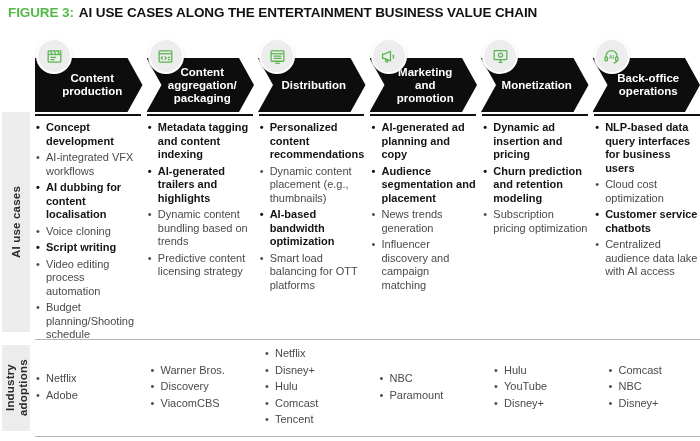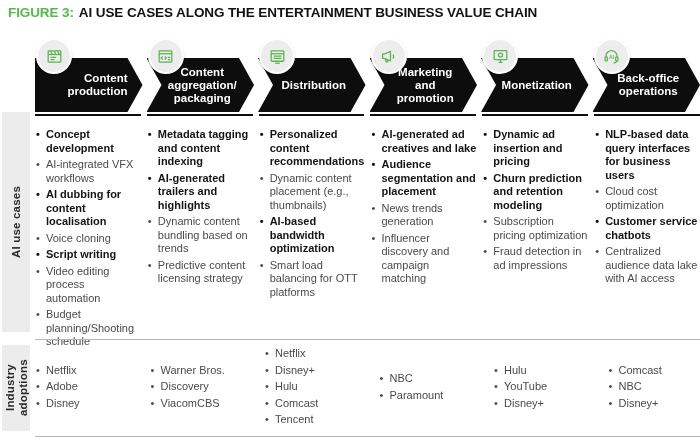--- a/index.html
+++ b/index.html
@@ -24,32 +24,31 @@
   .arrow{
     position:absolute;left:0;right:0;top:20px;bottom:0;background:#0d0d0d;
     clip-path:polygon(0 0, calc(100% - 15px) 0, 100% 50%, calc(100% - 15px) 100%, 0 100%, 15px 50%);
     display:flex;align-items:center;justify-content:center;text-align:center;
     color:#fff;font-size:11.5px;font-weight:bold;line-height:13px;
     padding:0 15px 0 19px;
   }
   .stage:first-child .arrow{
     clip-path:polygon(0 0, calc(100% - 15px) 0, 100% 50%, calc(100% - 15px) 100%, 0 100%);
     padding-left:22px;
-    text-align:right;
   }
   .bubble{
     position:absolute;top:0;left:1px;width:32px;height:32px;border-radius:50%;
     background:#ededed;border:2px solid #fff;z-index:2;
     box-shadow:0 1px 2px rgba(0,0,0,.18);
     display:flex;align-items:center;justify-content:center;
   }
 
   
   #usecases{position:absolute;left:35px;top:114px;width:665px;display:flex;gap:6px;}
-  .uc-col{flex:1 1 0;border-top:2px solid #101010;padding-top:12px;}
+  .uc-col{flex:1 1 0;border-top:2px solid #101010;padding-top:5px;}
   #usecases ul,#adoptions ul{margin:0;padding:0;list-style:none;}
   #usecases li,#adoptions li{
     position:relative;padding-left:11px;font-size:11px;line-height:13.5px;
     margin-bottom:3px;color:#4a4a4a;
   }
   #usecases li::before,#adoptions li::before{
     content:"•";position:absolute;left:1px;top:0;font-size:11px;
   }
   #usecases li.b{font-weight:bold;color:#141414;}
 
@@ -179,50 +178,48 @@
     <div class="uc-col">
       <ul>
         <li class="b">Personalized content recommendations</li>
         <li>Dynamic content placement (e.g., thumbnails)</li>
         <li class="b">AI-based bandwidth optimization</li>
         <li>Smart load balancing for OTT platforms</li>
       </ul>
     </div>
     <div class="uc-col">
       <ul>
-        <li class="b">AI-generated ad creatives and lake</li>
+        <li class="b">AI-generated ad planning and copy</li>
         <li class="b">Audience segmentation and placement</li>
         <li>News trends generation</li>
         <li>Influencer discovery and campaign matching</li>
       </ul>
     </div>
     <div class="uc-col">
       <ul>
         <li class="b">Dynamic ad insertion and pricing</li>
         <li class="b">Churn prediction and retention modeling</li>
         <li>Subscription pricing optimization</li>
-        <li>Fraud detection in ad impressions</li>
       </ul>
     </div>
     <div class="uc-col">
       <ul>
         <li class="b">NLP-based data query interfaces for business users</li>
         <li>Cloud cost optimization</li>
         <li class="b">Customer service chatbots</li>
         <li>Centralized audience data lake with AI access</li>
       </ul>
     </div>
   </div>
 <div class="hr" id="hr-mid"></div>
 <div id="adoptions">
     <div class="ad-col">
       <ul>
         <li>Netflix</li>
         <li>Adobe</li>
-        <li>Disney</li>
       </ul>
     </div>
     <div class="ad-col">
       <ul>
         <li>Warner Bros.</li>
         <li>Discovery</li>
         <li>ViacomCBS</li>
       </ul>
     </div>
     <div class="ad-col">

